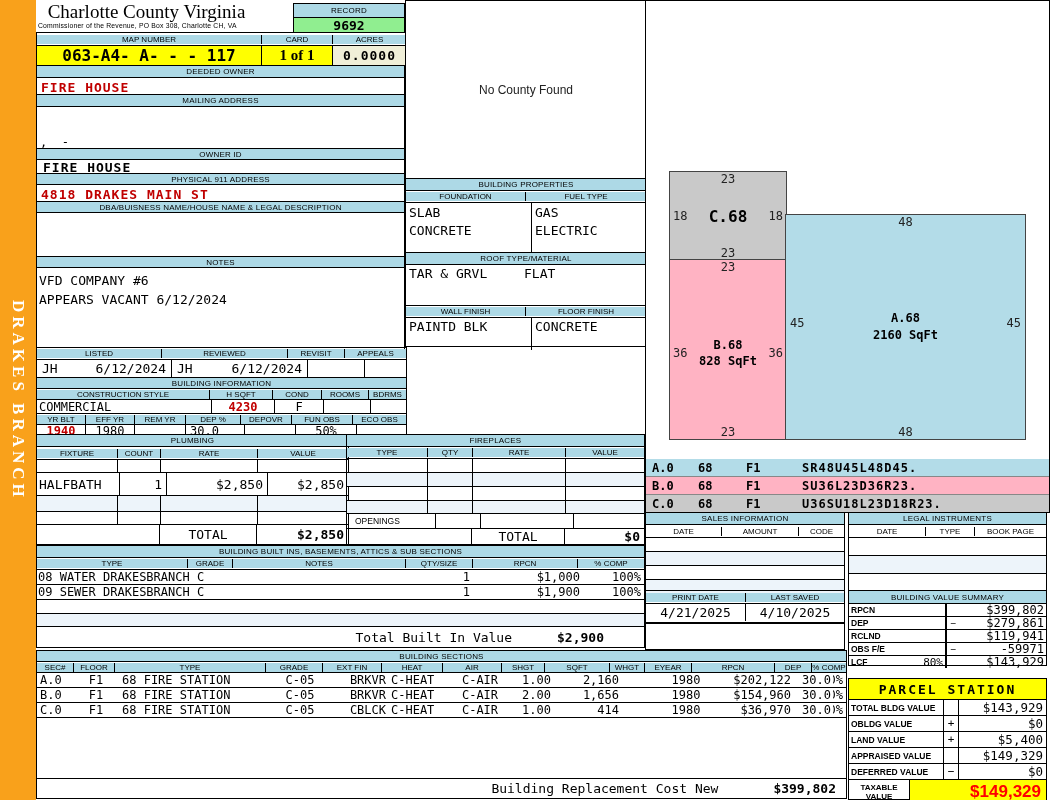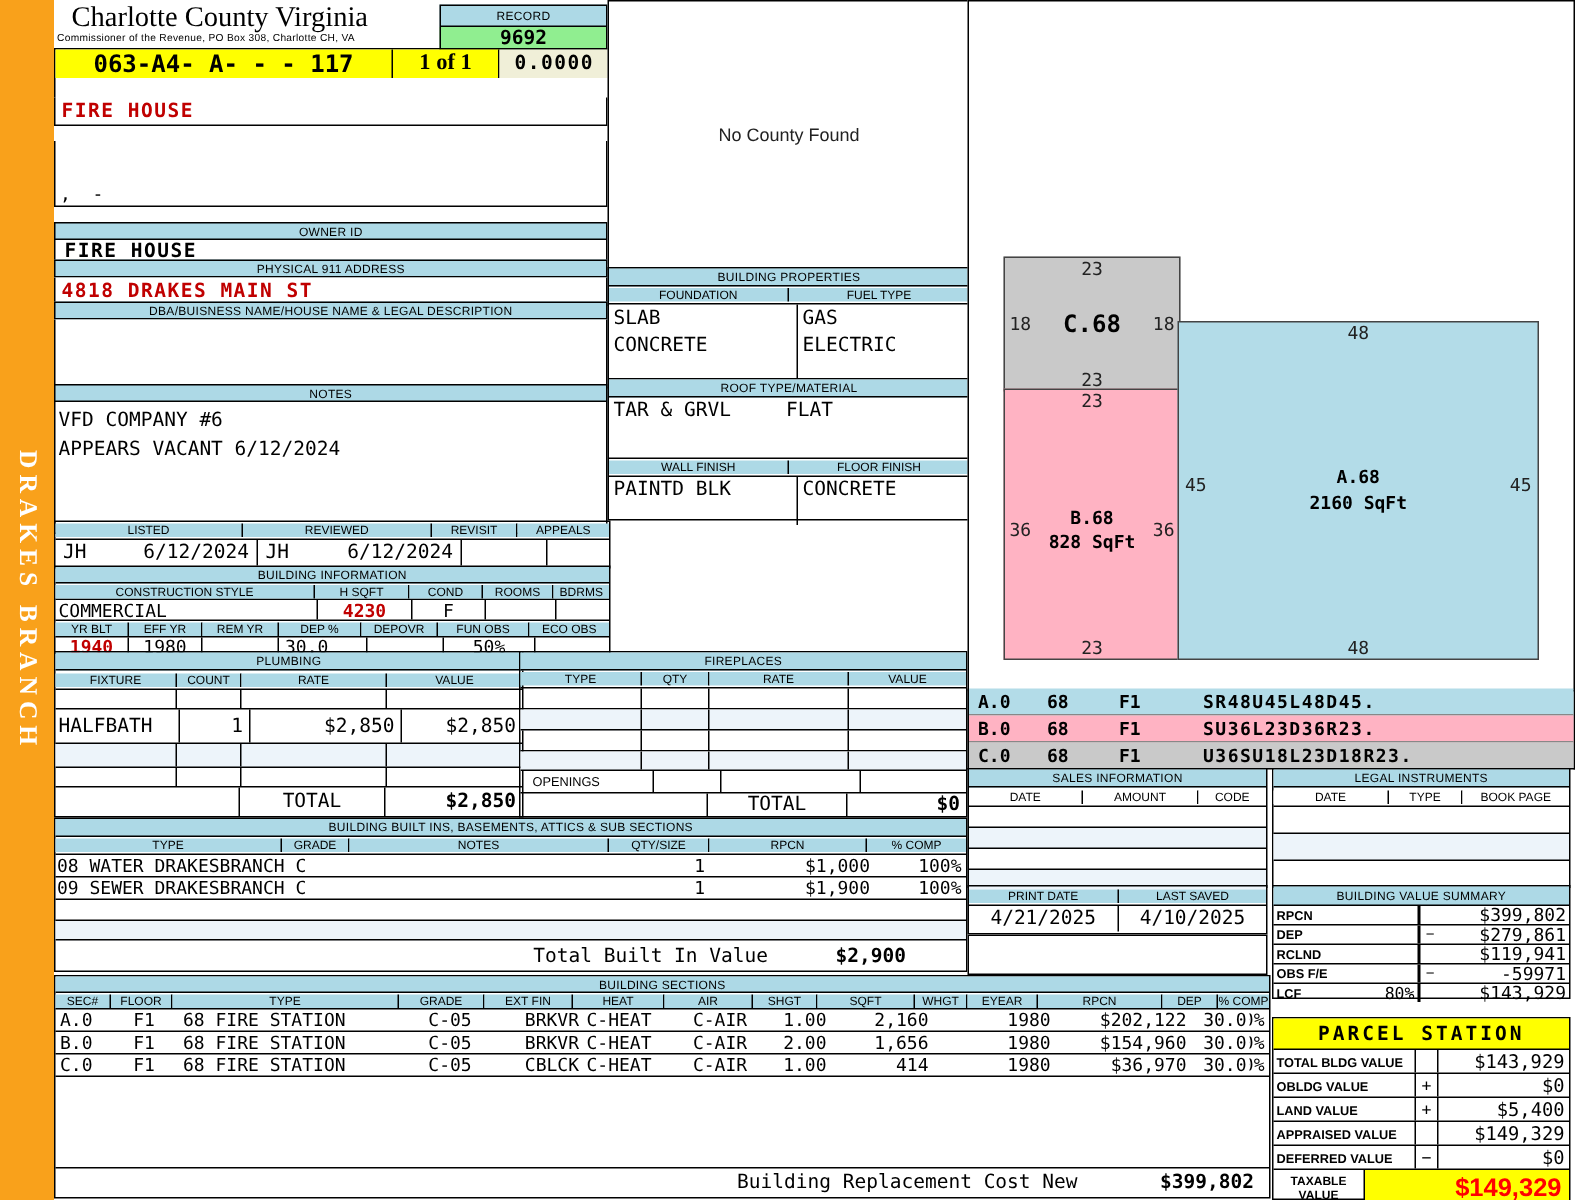--- a/index.html
+++ b/index.html
@@ -44,32 +44,39 @@
   <div class="t1">Charlotte County Virginia</div>
   <div class="t2">Commissioner of the Revenue, PO Box 308, Charlotte CH, VA</div>
 </div>
 
 <div class="abs" id="record">
   <div class="band lab">RECORD</div>
   <div class="val mono b">9692</div>
 </div>
 
 <div class="abs" style="left:36px;top:32px;width:369px;height:33px;border:1px solid #000">
+  <div class="trow" style="height:12px;border-bottom:1px solid #000">
+    <div class="hcell br" style="width:224px">MAP NUMBER</div>
+    <div class="hcell br" style="width:70px">CARD</div>
+    <div class="hcell" style="flex:1">ACRES</div>
+  </div>
   <div class="trow" style="height:19px">
     <div class="tc br mono b pre" style="width:224px;background:#ffff00;font-size:16px;justify-content:center">063-A4- A-  -  - 117</div>
     <div class="tc br serif b" style="width:70px;background:#ffff00;font-size:15px;justify-content:center">1 of 1</div>
     <div class="tc mono b" style="flex:1;background:#f0efd8;font-size:13px;justify-content:center;letter-spacing:1px">0.0000</div>
   </div>
 </div>
 
 <div class="abs" style="left:36px;top:65px;width:369px;height:29px">
+  <div class="band" style="height:11px">DEEDED OWNER</div>
   <div class="box mono b red" style="height:18px;border-top:none;font-size:13px;padding-left:4px;letter-spacing:1px;display:flex;align-items:center">FIRE HOUSE</div>
 </div>
 
 <div class="abs" style="left:36px;top:94px;width:369px;height:54px">
+  <div class="band" style="height:11px">MAILING ADDRESS</div>
   <div class="box" style="height:43px;border-top:none;position:relative">
     <span class="mono pre" style="position:absolute;left:3px;bottom:1px;font-size:12px">,  -</span>
   </div>
 </div>
 
 <div class="abs" style="left:36px;top:148px;width:369px;height:25px">
   <div class="band" style="height:10px">OWNER ID</div>
   <div class="box mono b" style="height:15px;border-top:none;font-size:13px;padding-left:6px;letter-spacing:1px;display:flex;align-items:center">FIRE HOUSE</div>
 </div>
 

